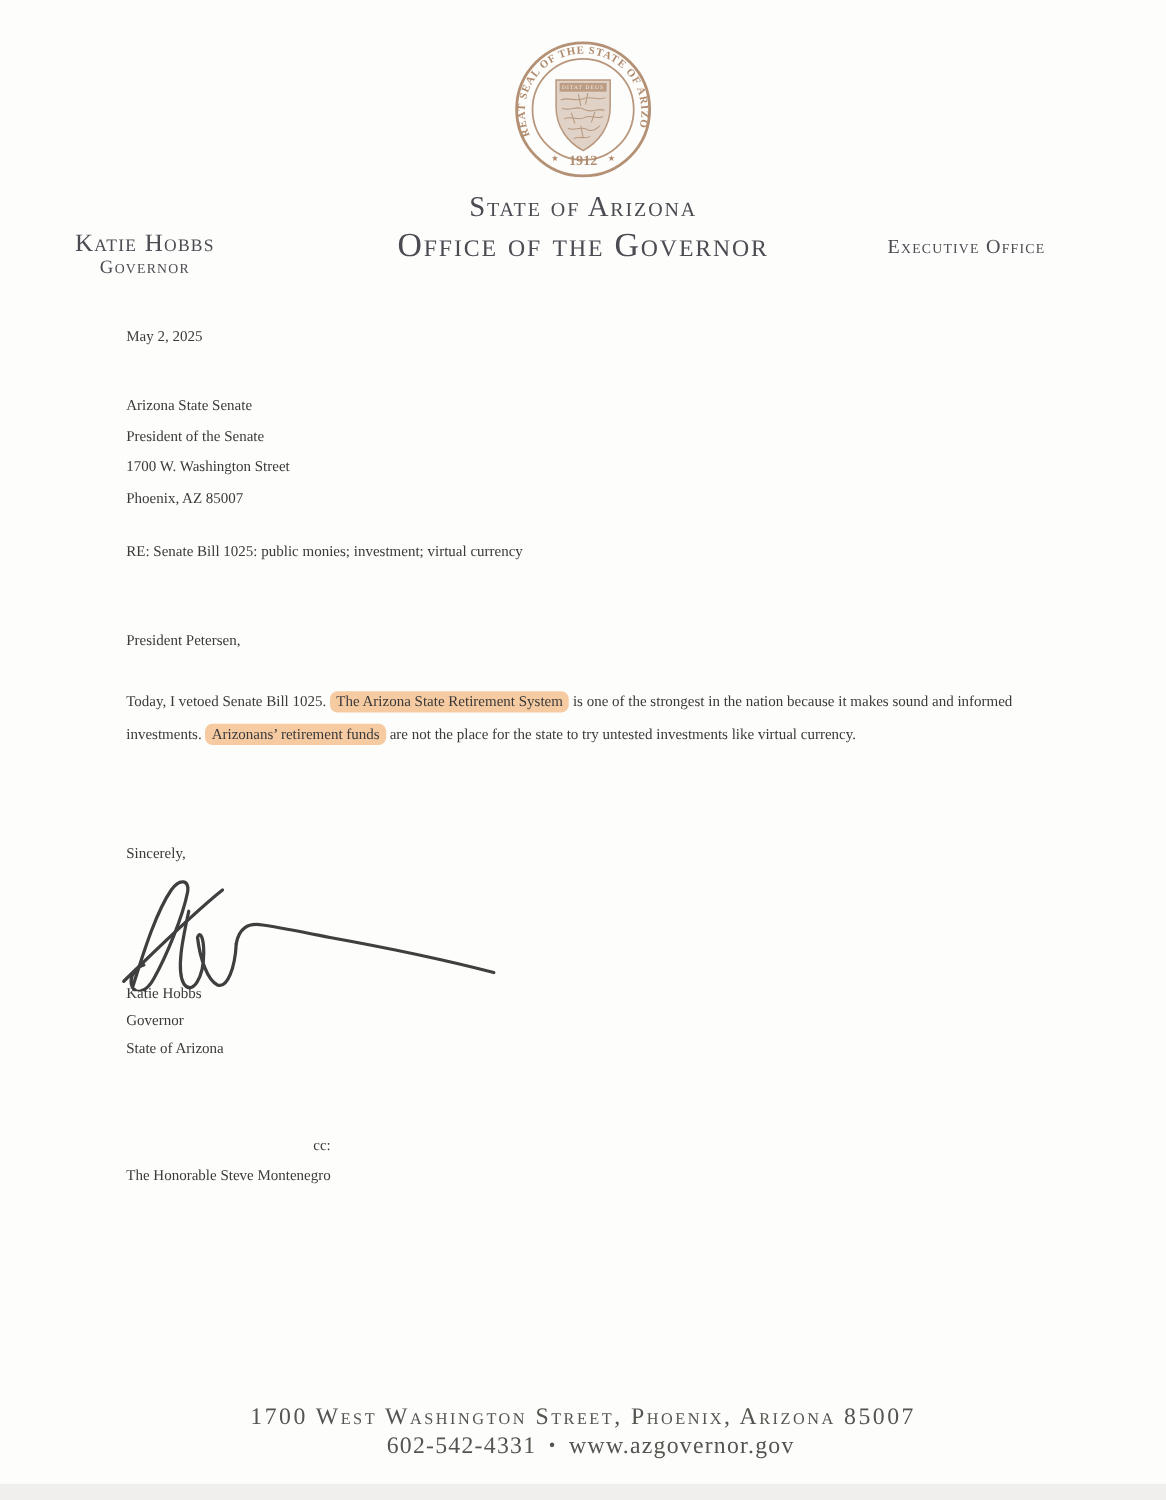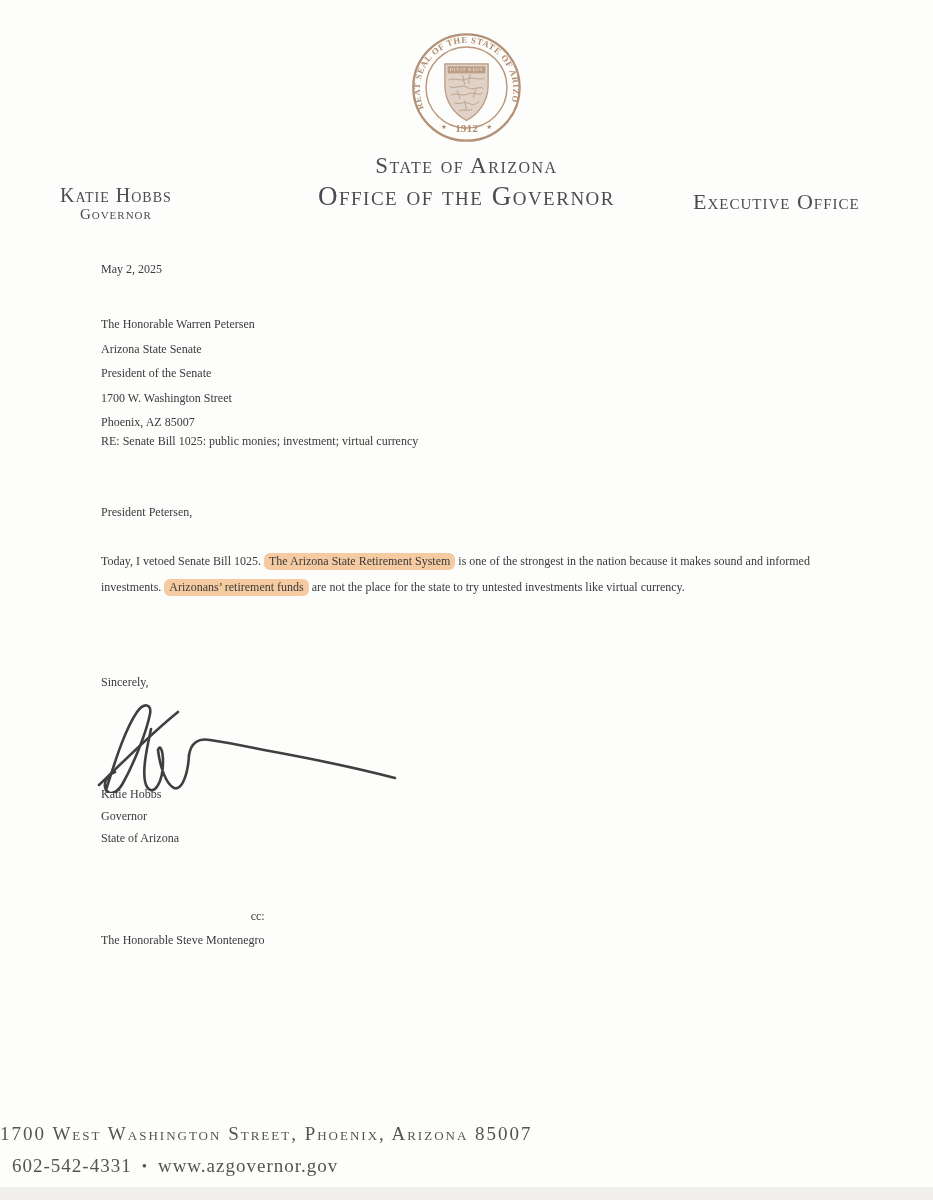--- a/index.html
+++ b/index.html
@@ -54,25 +54,25 @@
     color: var(--letterhead_ink);
     font-variant: small-caps;
     letter-spacing: 1px;
   }
   .lh-left .name  { font-size: 20px; line-height: 22px; }
   .lh-left .title { font-size: 15px; line-height: 17px; }
 
   .lh-right {
     position: absolute;
     top: 189px;
-    left: 693px;
+    left: 710px;
     color: var(--letterhead_ink);
     font-variant: small-caps;
     letter-spacing: 1px;
-    font-size: 22px;
+    font-size: 16px;
   }
 
   
   .block { position: absolute; left: 101px; font-size: 12px; }
   .date        { top: 262px; }
   .recipient   { top: 312px; line-height: 24.6px; }
   .subject     { top: 434px; }
   .salutation  { top: 505px; }
   .paragraph   { top: 549px; width: 738px; line-height: 25.6px; }
   .closing     { top: 675px; }
@@ -94,33 +94,33 @@
   .signer { top: 783px; line-height: 22px; }
   .cc     { top: 905px; line-height: 22.5px; }
   .cc .cc-label { margin-bottom: 1px; text-align: right; }
 
   
   .footer {
     position: absolute;
     top: 1121px;
     left: 0;
     width: 100%;
-    text-align: left;
+    text-align: center;
     color: var(--footer_ink);
   }
   .footer-line1 {
     font-variant: small-caps;
     font-size: 19px;
     letter-spacing: 2px;
     line-height: 26px;
   }
   .footer-line2 {
     font-size: 19px;
     letter-spacing: 1px;
-    line-height: 37px;
+    line-height: 20px;
     padding-left: 12px;
   }
   .footer-line2 .sep { margin: 0 10px; font-size: 15px; vertical-align: 1px; }
 
   .bottom-band {
     position: absolute;
     left: 0; bottom: 0;
     width: 100%; height: 13px;
     background: #f0efed;
   }
@@ -169,21 +169,20 @@
   <div class="lh-left">
     <div class="name">Katie Hobbs</div>
     <div class="title">Governor</div>
   </div>
 
   <div class="lh-right">Executive Office</div>
 
   <div class="block date">May 2, 2025</div>
 
   <div class="block recipient">
-      <div>The Honorable Warren Petersen</div>
       <div>Arizona State Senate</div>
       <div>President of the Senate</div>
       <div>1700 W. Washington Street</div>
       <div>Phoenix, AZ 85007</div>
     </div>
 
   <div class="block subject">RE: Senate Bill 1025: public monies; investment; virtual currency</div>
 
   <div class="block salutation">President Petersen,</div>
 

